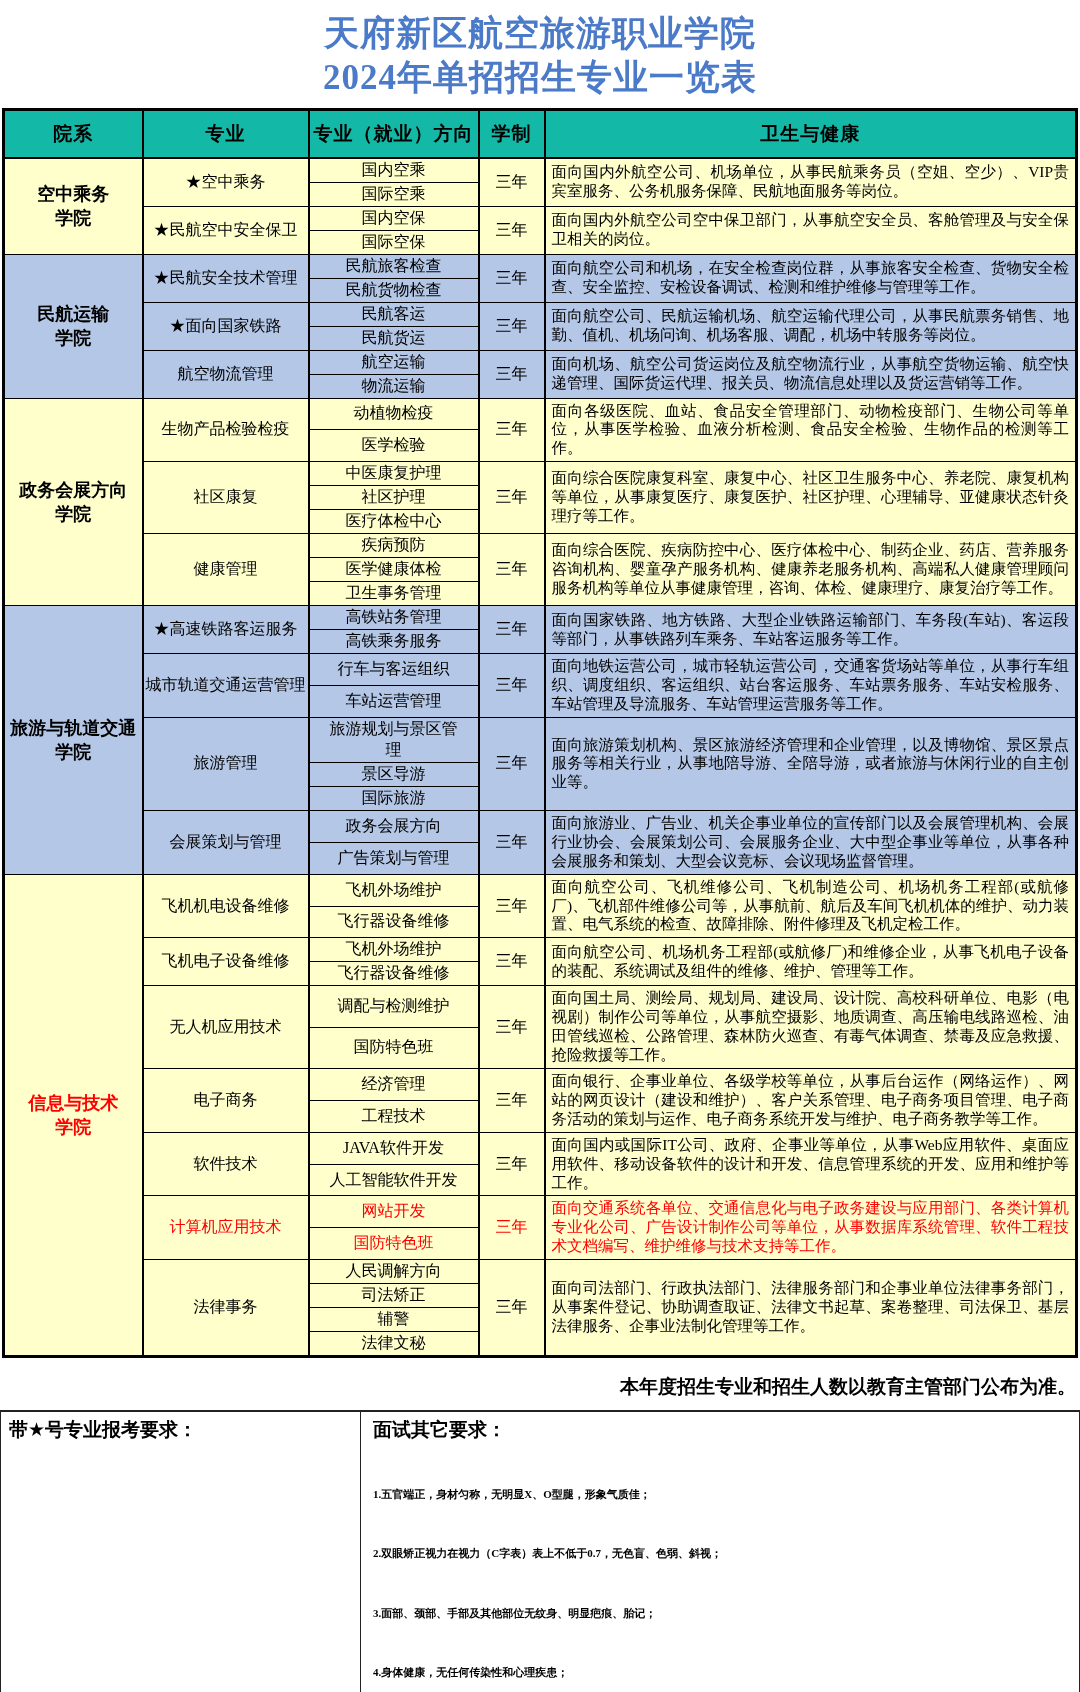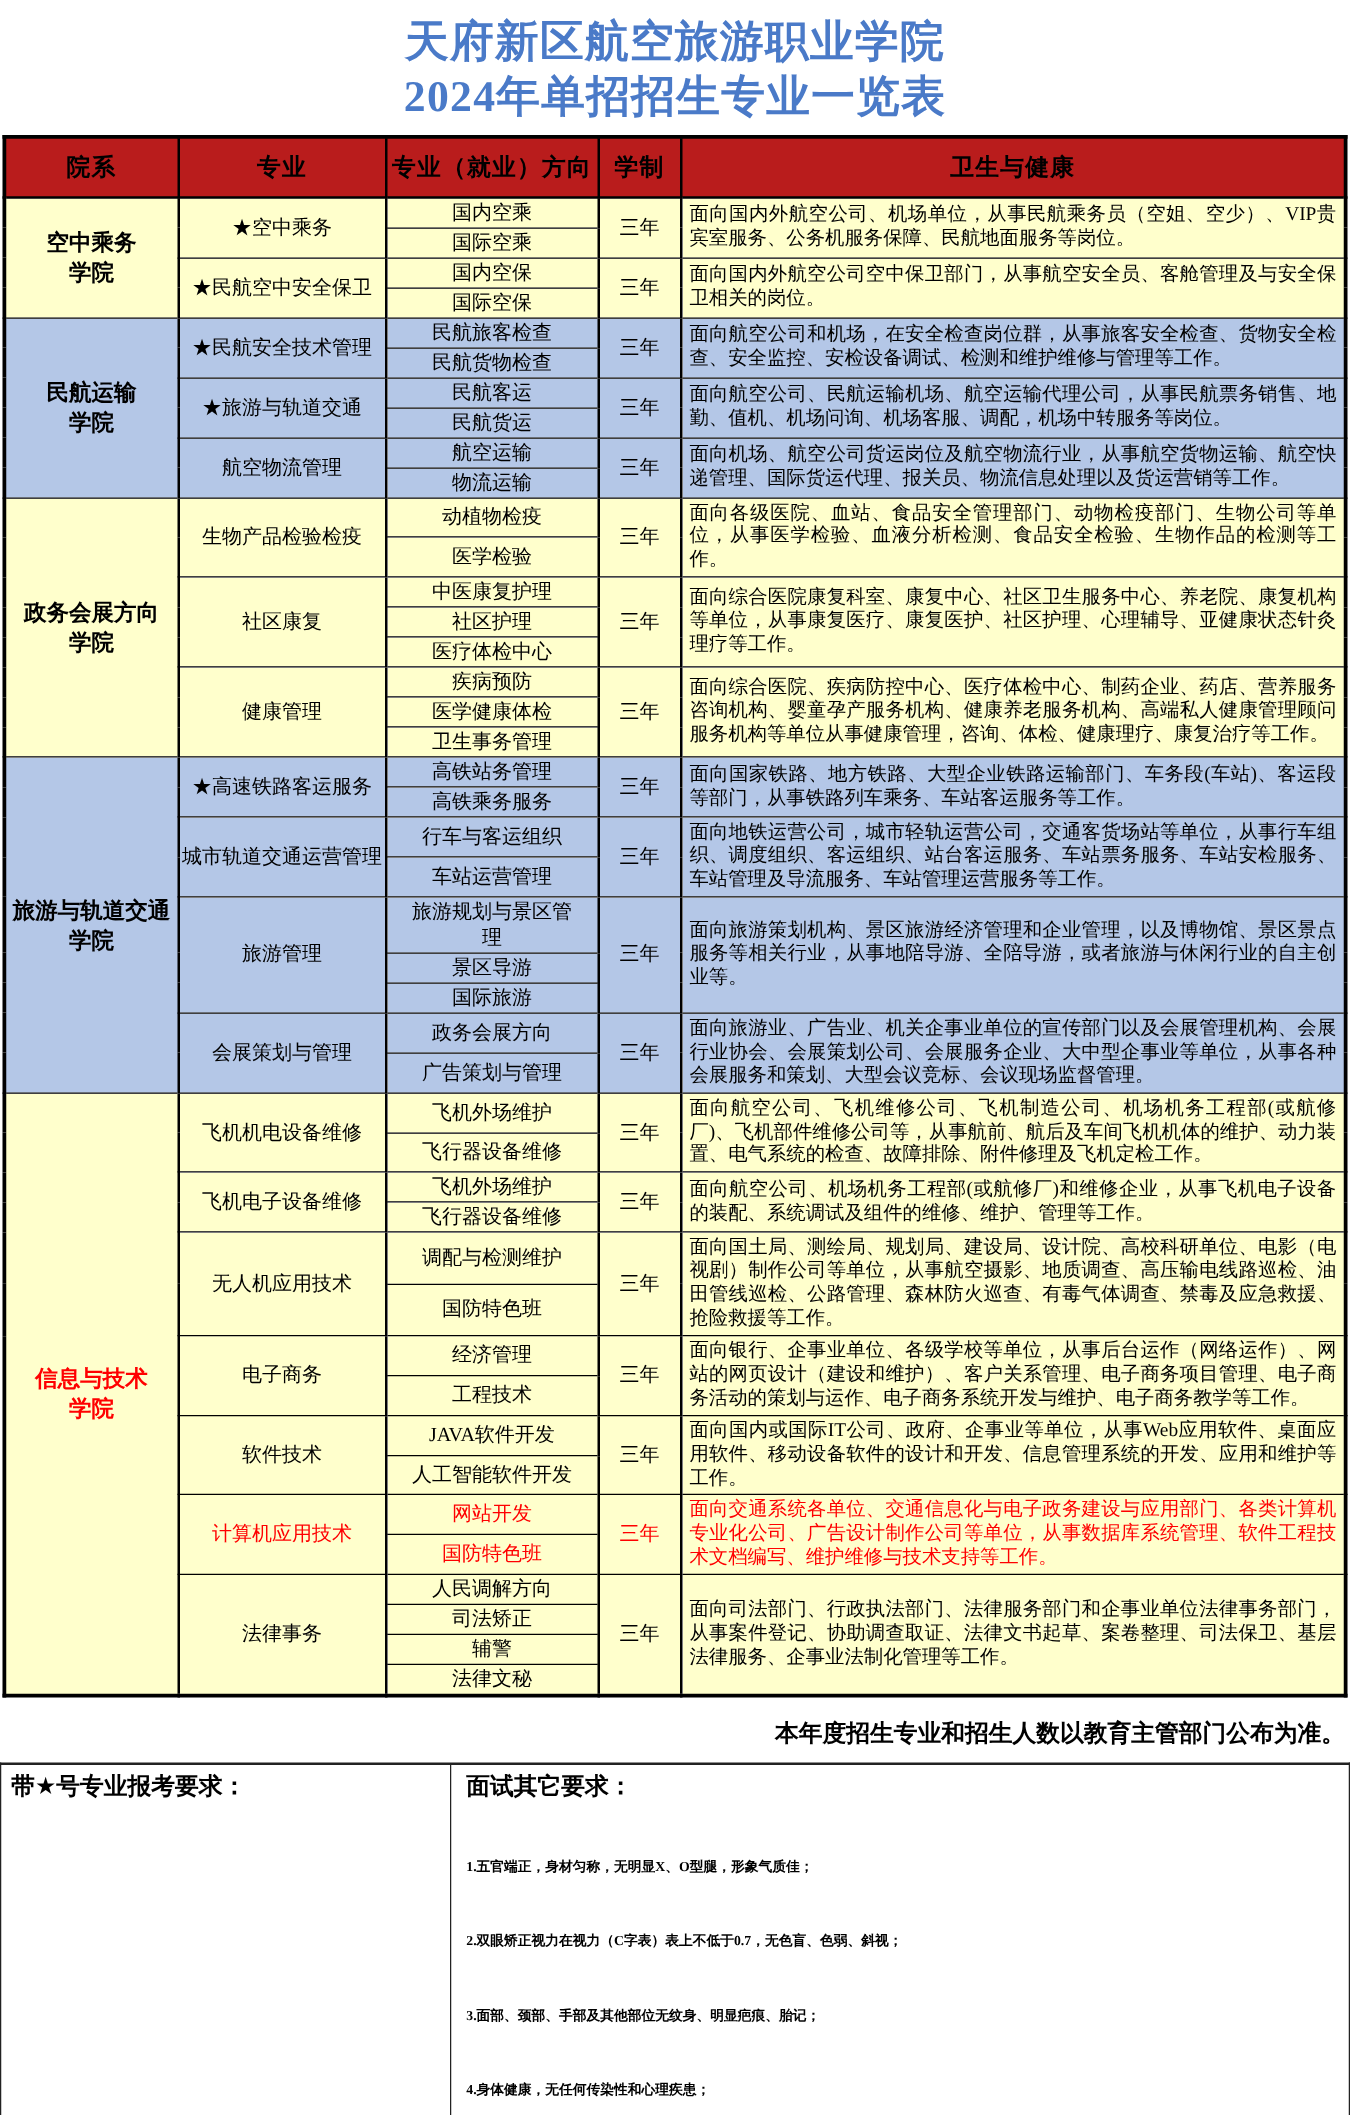--- a/index.html
+++ b/index.html
@@ -15,21 +15,21 @@
     font-weight:bold;font-size:35px;line-height:1.25;color:#4a7ac8;
     letter-spacing:1px;
   }
   
   table.majors{
     border-collapse:collapse;table-layout:fixed;
     width:1076px;margin:8px 2px 0 2px;
     border:3px solid #000;
   }
   table.majors th{
-    background:#b91c1c;border:2px solid #000;
+    background:#14b8a6;border:2px solid #000;
     font-size:19px;font-weight:bold;height:44px;
     letter-spacing:1px;text-align:center;vertical-align:middle;
     font-family:"Liberation Serif","DejaVu Serif",serif;
   }
   table.majors td{
     border:1px solid #000;border-left-width:2px;border-right-width:2px;
     vertical-align:middle;overflow:hidden;
   }
   td.major-top{border-top-width:2px;}
   td.section-top{border-top-width:3px;}
@@ -127,21 +127,21 @@
 学院</td>
         <td class="major bg-b section-top" rowspan="2">★民航安全技术管理</td>
         <td class="dir bg-b section-top">民航旅客检查</td>
         <td class="dur bg-b section-top" rowspan="2">三年</td>
         <td class="jobs bg-b section-top" rowspan="2">面向航空公司和机场，在安全检查岗位群，从事旅客安全检查、货物安全检查、安全监控、安检设备调试、检测和维护维修与管理等工作。</td>
       </tr>
       <tr>
         <td class="dir bg-b">民航货物检查</td>
       </tr>
       <tr>
-        <td class="major bg-b major-top" rowspan="2">★旅游与轨道交通</td>
+        <td class="major bg-b major-top" rowspan="2">★面向国家铁路</td>
         <td class="dir bg-b major-top">民航客运</td>
         <td class="dur bg-b major-top" rowspan="2">三年</td>
         <td class="jobs bg-b major-top" rowspan="2">面向航空公司、民航运输机场、航空运输代理公司，从事民航票务销售、地勤、值机、机场问询、机场客服、调配，机场中转服务等岗位。</td>
       </tr>
       <tr>
         <td class="dir bg-b">民航货运</td>
       </tr>
       <tr>
         <td class="major bg-b major-top" rowspan="2">航空物流管理</td>
         <td class="dir bg-b major-top">航空运输</td>

